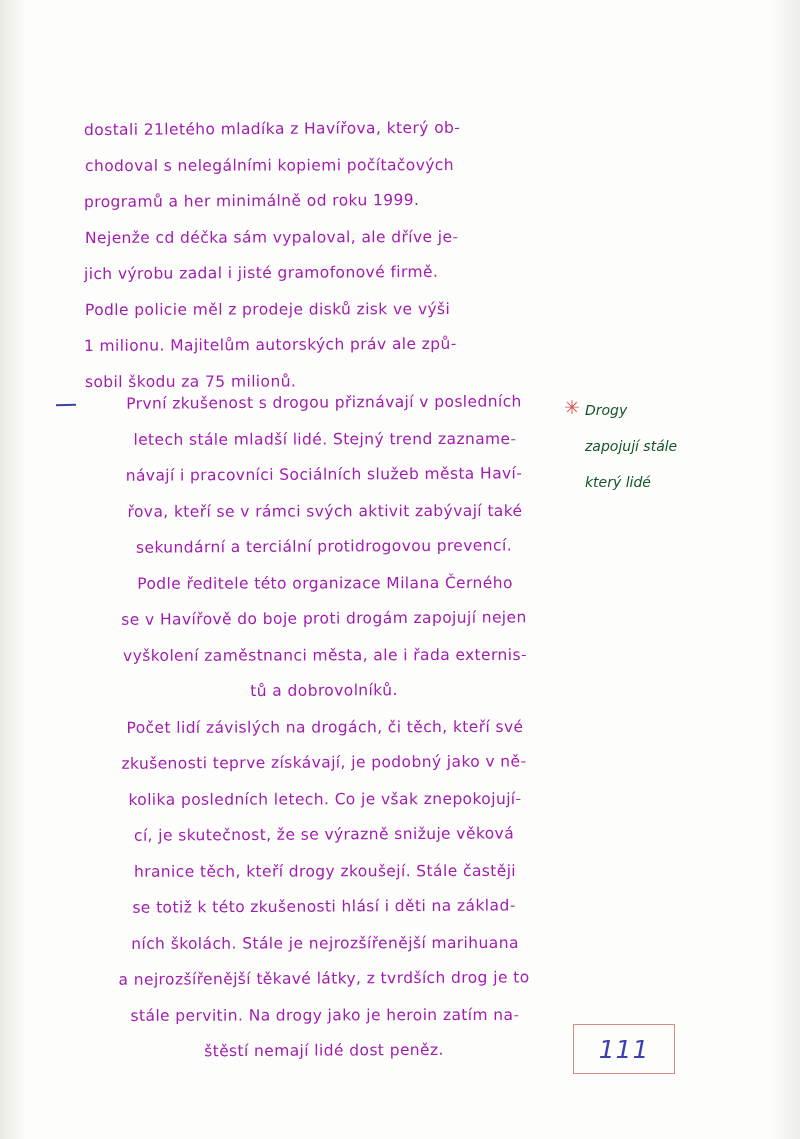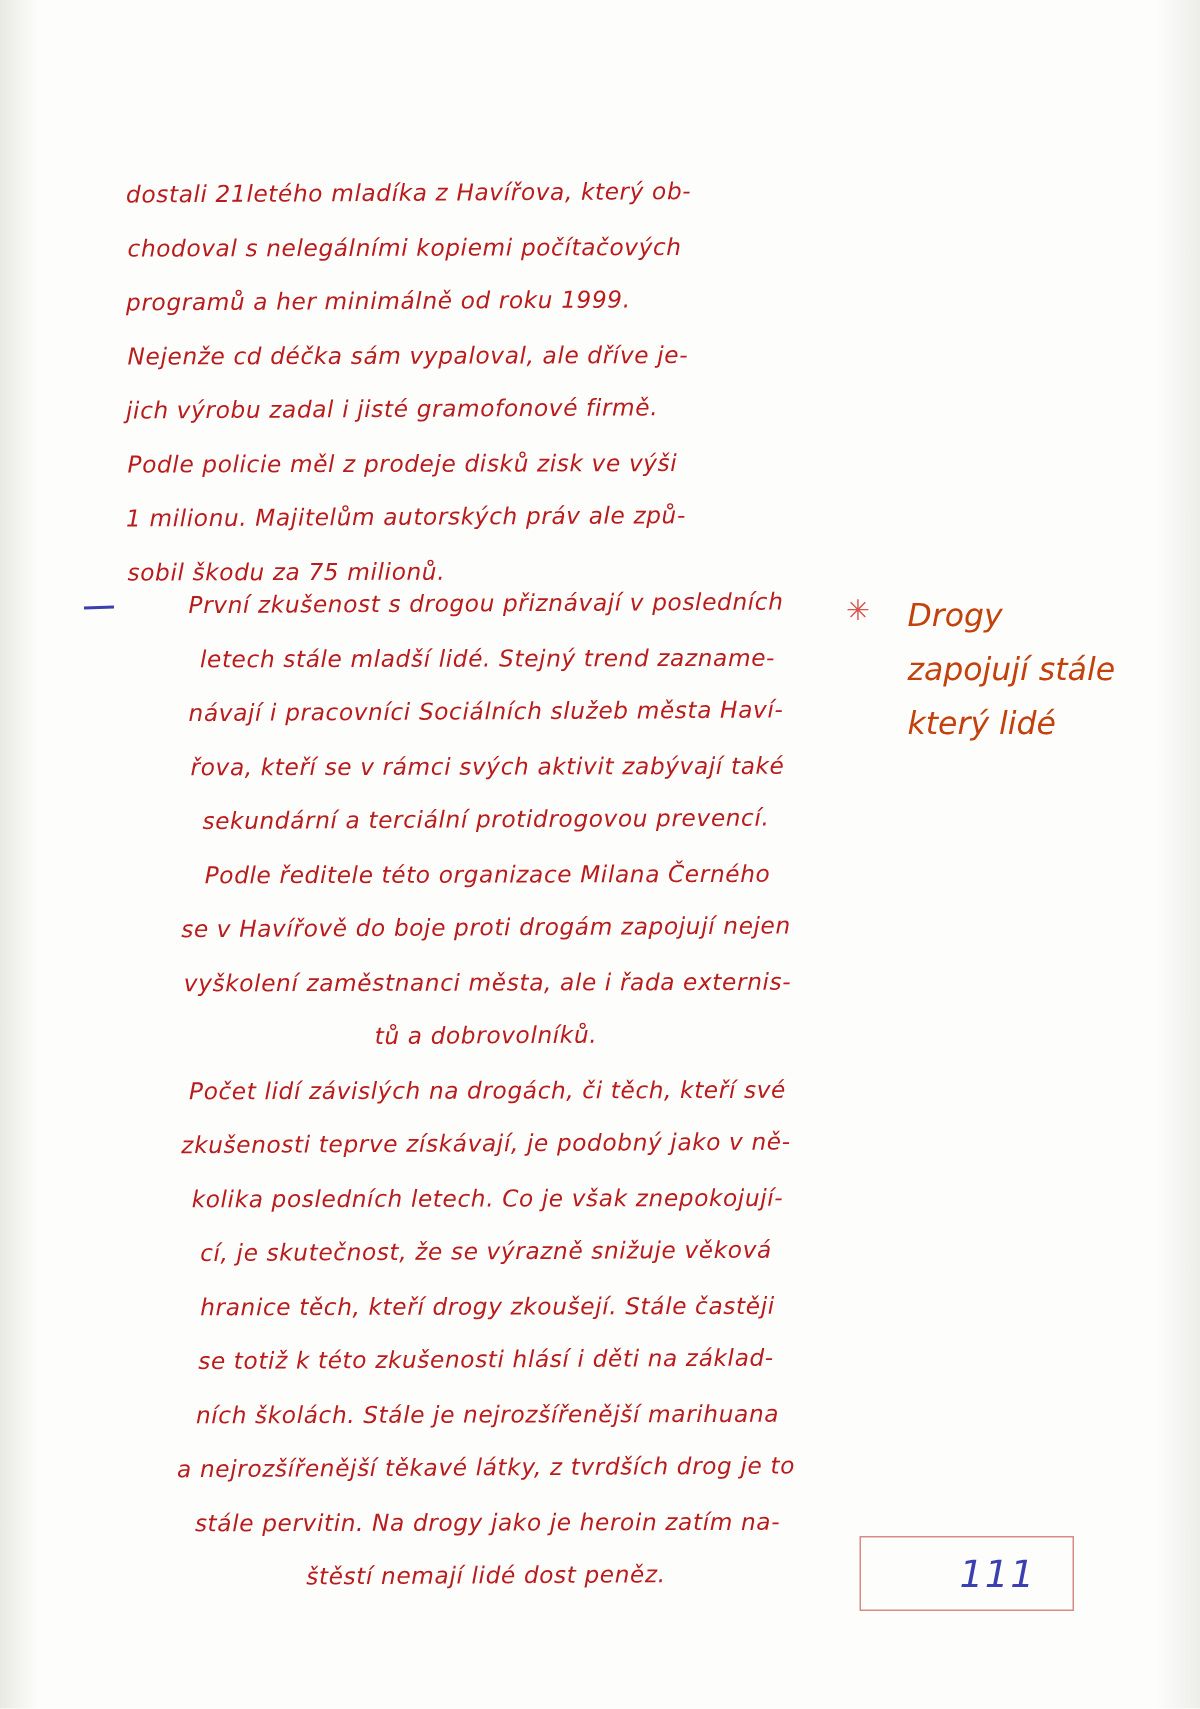--- a/index.html
+++ b/index.html
@@ -31,23 +31,22 @@
   .page::after {
     content: "";
     position: absolute;
     right: 0; top: 0; bottom: 0;
     width: 30px;
     background: linear-gradient(to left, #ededea, rgba(255,255,255,0));
     pointer-events: none;
   }
 
   .hand {
-    color: #b91c1c;
+    color: #a21caf;
     font-family: "DejaVu Sans", sans-serif;
-    font-style: italic;
     font-weight: 500;
     letter-spacing: 0.4px;
   }
 
   
   .body-block {
     position: absolute;
     left: 84px;
     width: 480px;
   }
@@ -75,27 +74,26 @@
   }
 
   
   .margin-note {
     position: absolute;
     left: 585px;
     top: 392px;
     width: 190px;
   }
   .margin-note .note-line {
-    font-size: 21px;
+    font-size: 14px;
     line-height: 36px;
-    color: #c2410c;
+    color: #14532d;
     white-space: nowrap;
     font-family: "DejaVu Sans", sans-serif;
     font-style: italic;
-    margin-left: 20px;
   }
   .note-star {
     position: absolute;
     left: 564px;
     top: 398px;
     color: #d9534f;
     font-size: 19px;
     line-height: 1;
   }
 
@@ -103,21 +101,20 @@
   .page-number-box {
     position: absolute;
     left: 573px;
     top: 1024px;
     width: 100px;
     height: 48px;
     border: 1.5px solid #d98a86;
     display: flex;
     align-items: center;
     justify-content: center;
-    padding-left: 41px;
   }
   .page-number-box span {
     color: #3b3fb0;
     font-size: 25px;
     font-family: "DejaVu Sans", sans-serif;
     font-style: italic;
     letter-spacing: 1px;
   }
 </style>
 </head>

